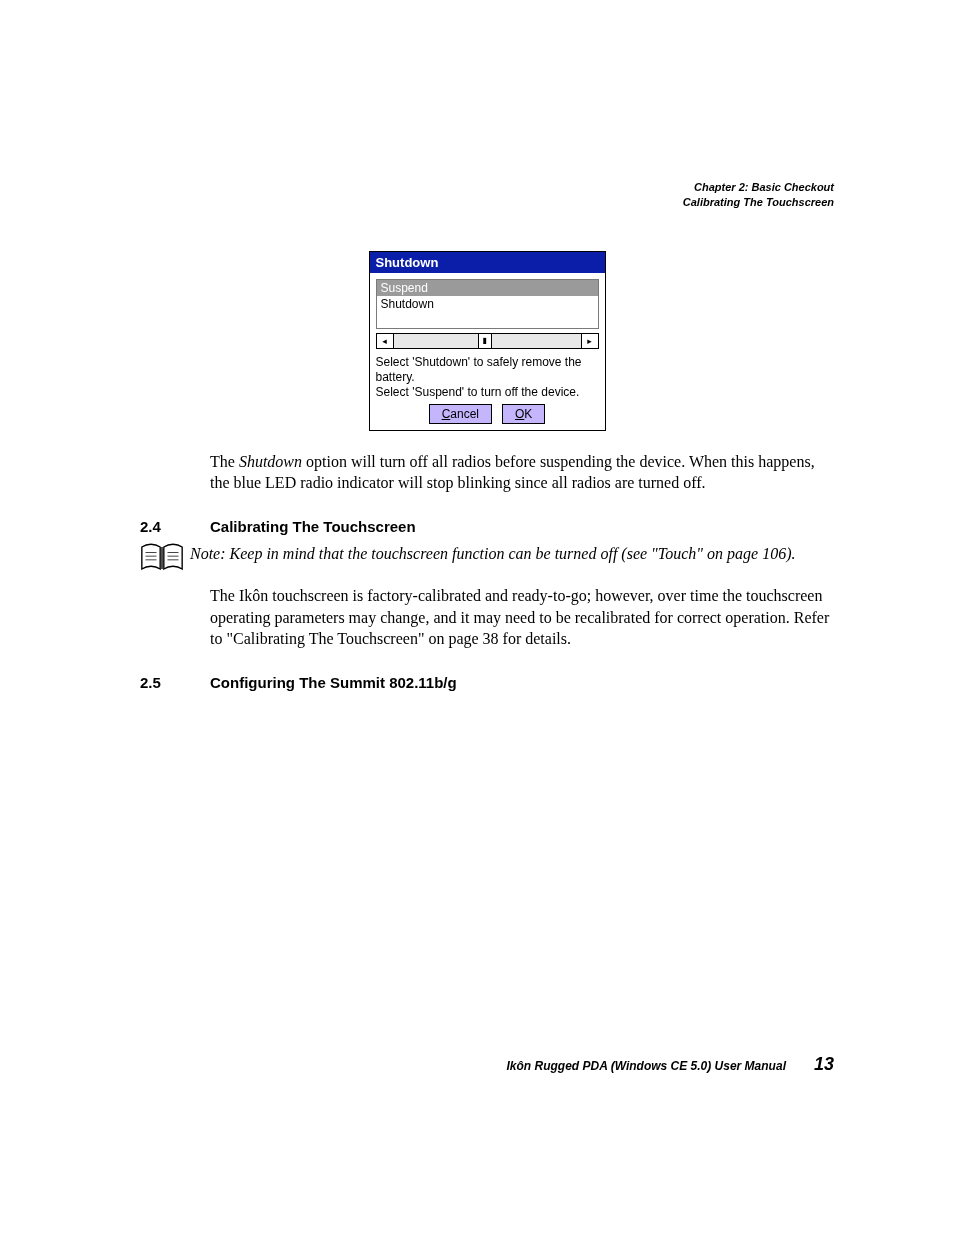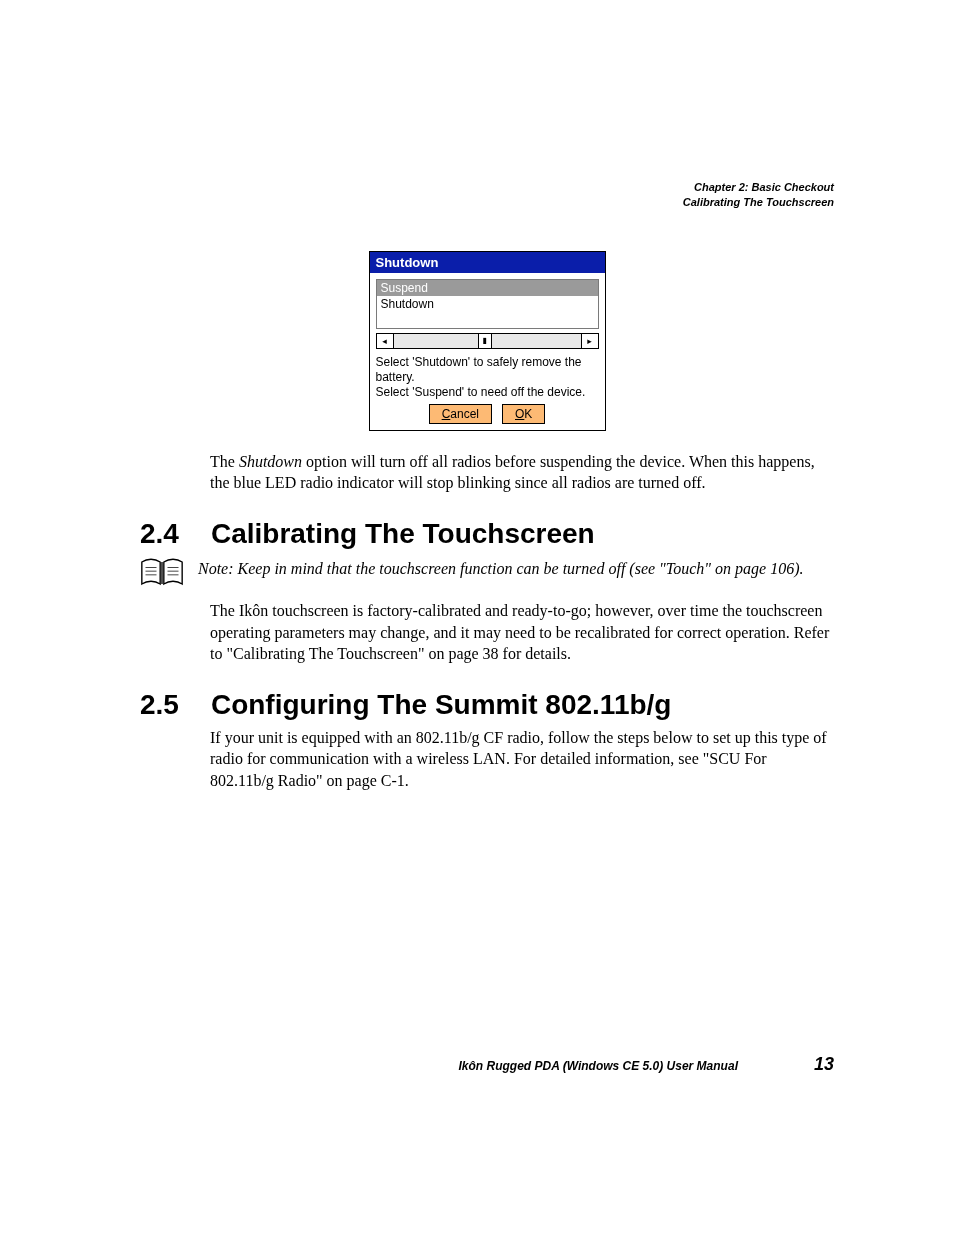--- a/index.html
+++ b/index.html
@@ -107,66 +107,66 @@
   .btn-row {
     display: flex;
     justify-content: center;
     gap: 10px;
     margin-top: 4px;
   }
   .wbtn {
     border: 1px solid #000;
     padding: 2px 12px;
     font-size: 12px;
-    background: #fdba74;
+    background: #c4b5fd;
     font-family: Tahoma, Arial, sans-serif;
   }
   .wbtn .ul { text-decoration: underline; }
   .body-para {
     font-size: 16px;
     line-height: 1.35;
     margin: 0 0 14px 70px;
   }
   .body-para .it { font-style: italic; }
   h2.sect {
     font-family: "Trebuchet MS", Verdana, sans-serif;
     font-weight: bold;
-    font-size: 28px;
+    font-size: 15px;
     margin: 24px 0 6px 0;
     display: flex;
     gap: 32px;
   }
   h2.sect .num { min-width: 38px; }
   .note-row {
     display: flex;
     margin-left: 0;
     margin-bottom: 10px;
     align-items: flex-start;
-    gap: 14px;
+    gap: 6px;
   }
   .book-icon {
     width: 44px;
     height: 34px;
     flex-shrink: 0;
   }
   .note-text {
     font-style: italic;
     font-size: 16px;
     line-height: 1.35;
     margin-top: 2px;
   }
   .footer {
     position: absolute;
     bottom: 160px;
     left: 140px;
     right: 120px;
     display: flex;
     justify-content: flex-end;
     align-items: baseline;
-    gap: 76px;
+    gap: 28px;
     font-family: Verdana, sans-serif;
   }
   .footer .title {
     font-style: italic;
     font-weight: bold;
     font-size: 12px;
   }
   .footer .pnum {
     font-style: italic;
     font-weight: bold;
@@ -194,21 +194,21 @@
         </div>
         <div class="scrollbar">
           <div class="sb-btn">◂</div>
           <div class="sb-track">
             <div class="sb-thumb">▮</div>
           </div>
           <div class="sb-btn right">▸</div>
         </div>
         <div class="dlg-text">
           <div>Select 'Shutdown' to safely remove the battery.</div>
-          <div>Select 'Suspend' to need off the device.</div>
+          <div>Select 'Suspend' to turn off the device.</div>
         </div>
         <div class="btn-row">
           <div class="wbtn"><span class="ul">C</span><span>ancel</span></div>
           <div class="wbtn"><span class="ul">O</span><span>K</span></div>
         </div>
       </div>
     </div>
   </div>
 
 
@@ -232,19 +232,18 @@
     <div class="note-text">Note: Keep in mind that the touchscreen function can be turned off (see "Touch" on page 106).</div>
   </div>
 
   <p class="body-para">The Ikôn touchscreen is factory-calibrated and ready-to-go; however, over time the touchscreen operating parameters may change, and it may need to be recalibrated for correct operation. Refer to "Calibrating The Touchscreen" on page 38 for details.</p>
 
   <h2 class="sect">
     <span class="num">2.5</span>
     <span>Configuring The Summit 802.11b/g</span>
   </h2>
 
-  <p class="body-para">If your unit is equipped with an 802.11b/g CF radio, follow the steps below to set up this type of radio for communication with a wireless LAN. For detailed information, see "SCU For 802.11b/g Radio" on page C-1.</p>
 </div>
 
 <div class="footer">
   <span class="title">Ikôn Rugged PDA (Windows CE 5.0) User Manual</span>
   <span class="pnum">13</span>
 </div>
 
 </body></html>

